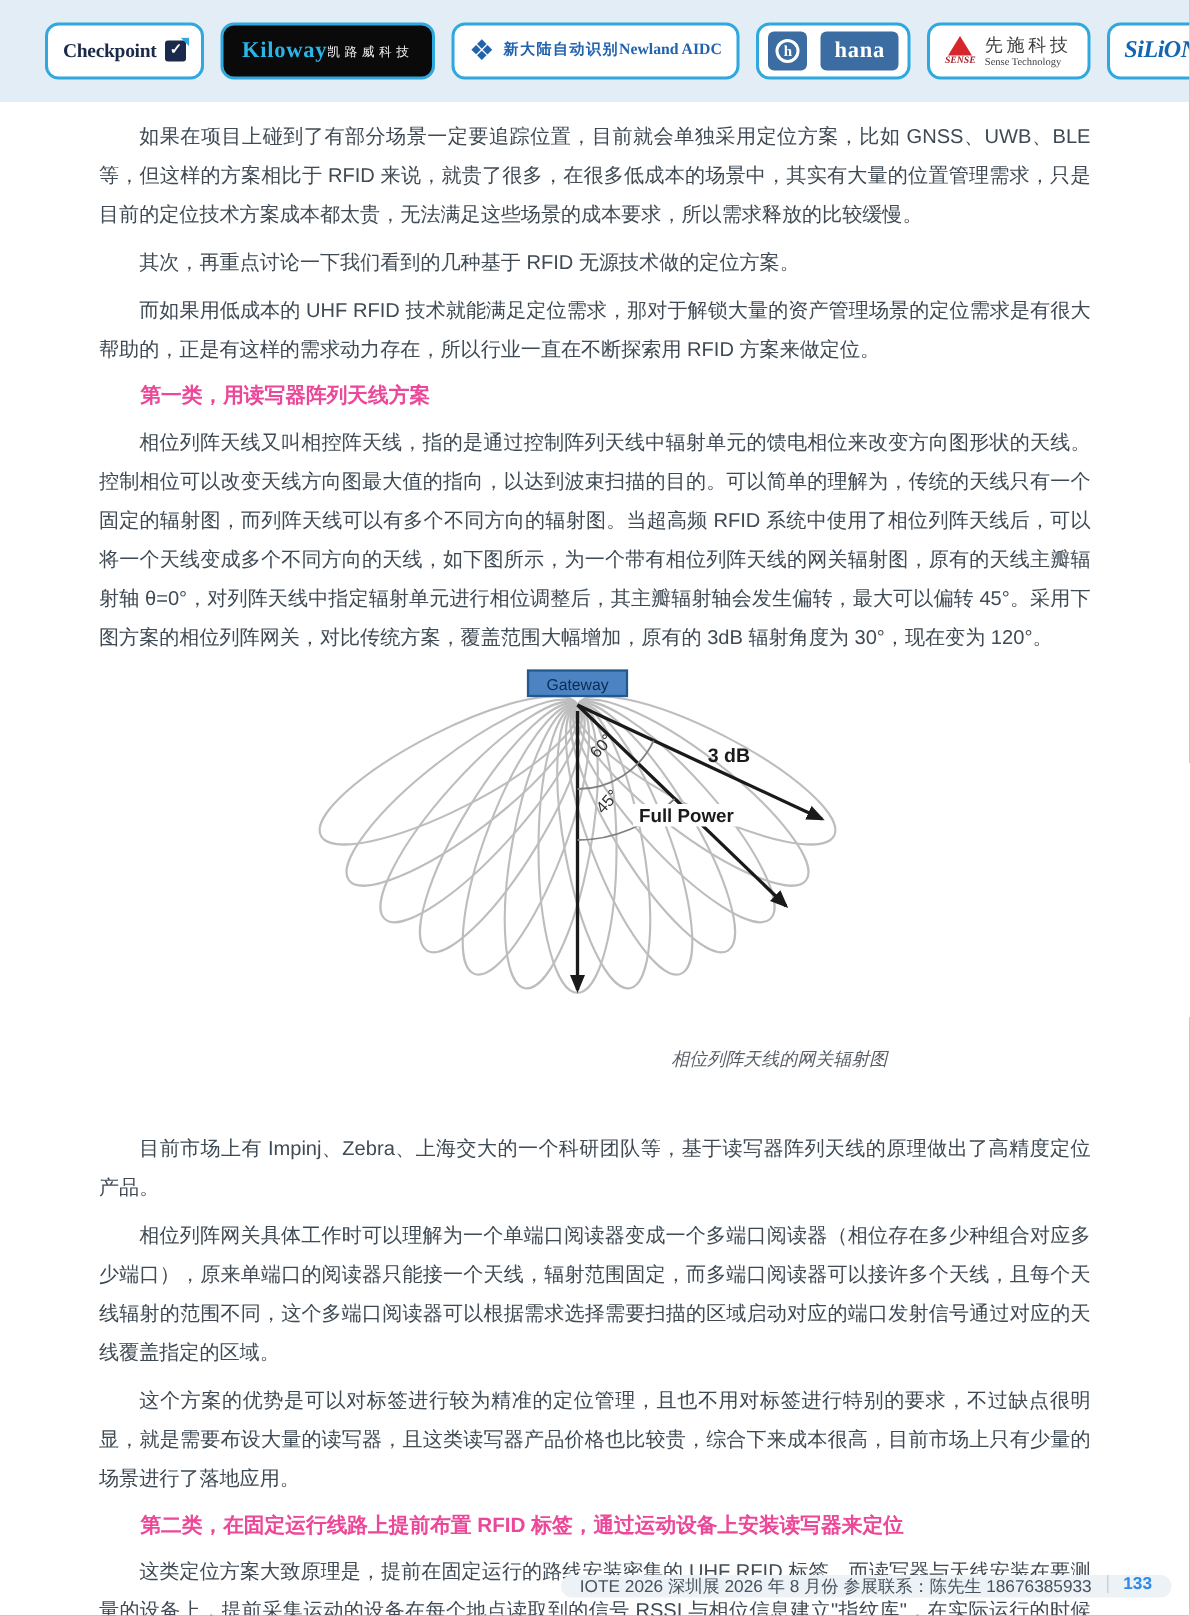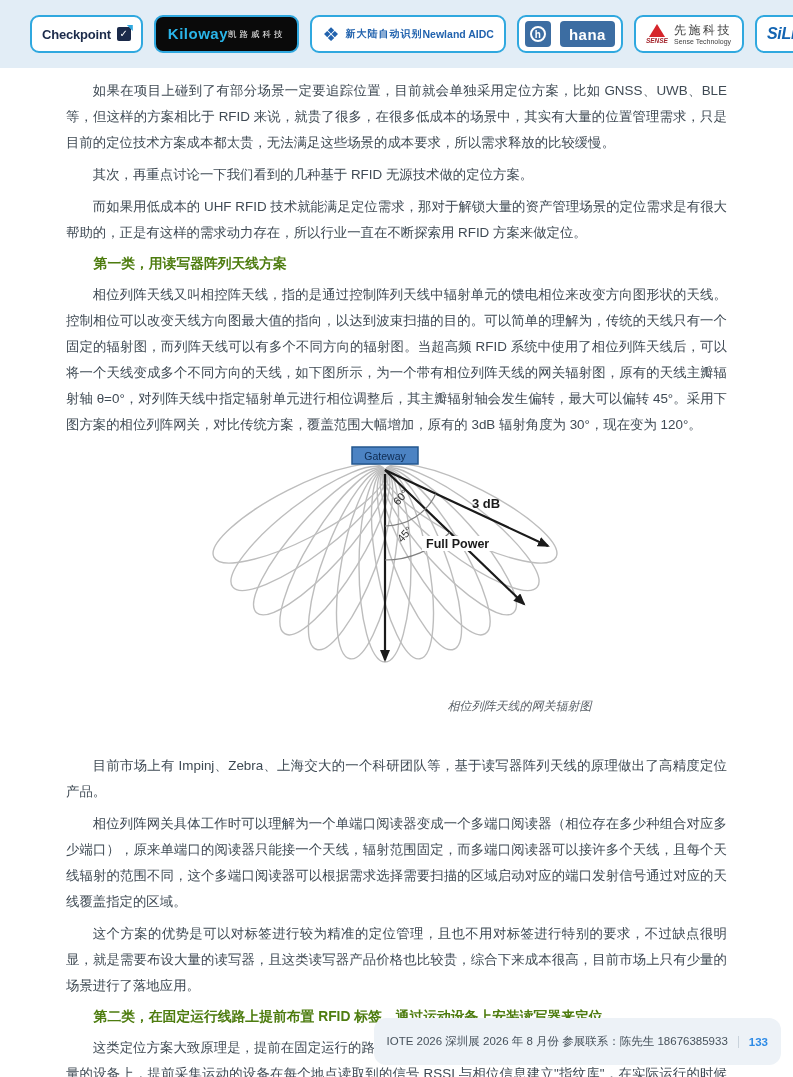--- a/index.html
+++ b/index.html
@@ -10,21 +10,21 @@
     background:#ffffff; overflow:hidden;
   }
   
   .logo-strip {
     height:68px; background:#e2edf6; display:flex; align-items:center;
     gap:11px; padding-left:30px;
   }
   .logo-box {
     background:#fff; border:2px solid #2fa8df; border-radius:9px;
     height:38px; display:flex; align-items:center; justify-content:center;
-    padding:0 10px; gap:6px; flex:0 0 auto;
+    padding:0 10px; gap:6px; flex:0 0 auto;font-family:Liberation Serif, serif;
   }
   .cp-text { font-size:13px; font-weight:bold; color:#1b2a4a; letter-spacing:-.2px; }
   .cp-icon { width:14px; height:14px; background:#1b2a4a; border-radius:2px; color:#fff;
     font-size:10px; line-height:14px; text-align:center; font-weight:bold;
     position:relative; }
   .cp-icon::after{ content:""; position:absolute; right:-2px; top:-2px; width:6px; height:6px;
     background:#2fa8df; clip-path:polygon(0 0,100% 0,100% 100%);}
   .logo-box.kiloway { background:#0a0a0a; flex-direction:row; justify-content:center; gap:0; padding:0 12px;text-align:right;}
   .kiloway-title { color:#2ab5e9; font-weight:bold; font-size:15px; line-height:16px; letter-spacing:.5px;}
   .kiloway-sub { color:#f2f2f2; font-size:8.5px; letter-spacing:3px; line-height:10px;}
@@ -52,34 +52,34 @@
     background:linear-gradient(135deg,#f6a03c,#e8542a); color:#fff; font-size:7px; font-weight:bold;
     display:flex; align-items:center; justify-content:center; }
   .dtb-cn { font-size:14px; font-weight:bold; color:#f07026; letter-spacing:.5px;}
   
   .article { padding:10px 66px 0 66px; }
   .article p {
     font-size:13.4px; line-height:26px; color:#3f4a54; text-align:justify;
     text-indent:2em; margin:0 0 6px 0;
   }
   .article h4 {
-    font-size:13.8px; line-height:24px; color:#4d7c0f; font-weight:bold;
+    font-size:13.8px; line-height:24px; color:#ec4899; font-weight:bold;
     text-indent:2em; margin:3px 0 6px 0;
   }
   
   figure.radiation { width:390px; margin:4px auto 38px auto; text-align:center; }
   figure.radiation svg { display:block; }
   figcaption {
     font-size:12px; font-style:italic; color:#585f66; margin-top:2px; text-align:right;
   }
   .svg-label { font-family:"Liberation Sans","DejaVu Sans",sans-serif; }
   
   .footer-pill {
     position:absolute; right:12px; bottom:12px; background:#edf2f7; border-radius:12px;
-    padding:16px 13px; display:flex; align-items:center; font-size:11.5px; color:#47525c;
+    padding:0 13px; display:flex; align-items:flex-start; font-size:11.5px; color:#47525c;
   }
   .page-num {
     color:#2e8be6; font-weight:bold; margin-left:10px; padding-left:10px;
     border-left:1px solid #c9d3dc;
   }
 </style>
 </head>
 <body>
 
 <div class="page">

